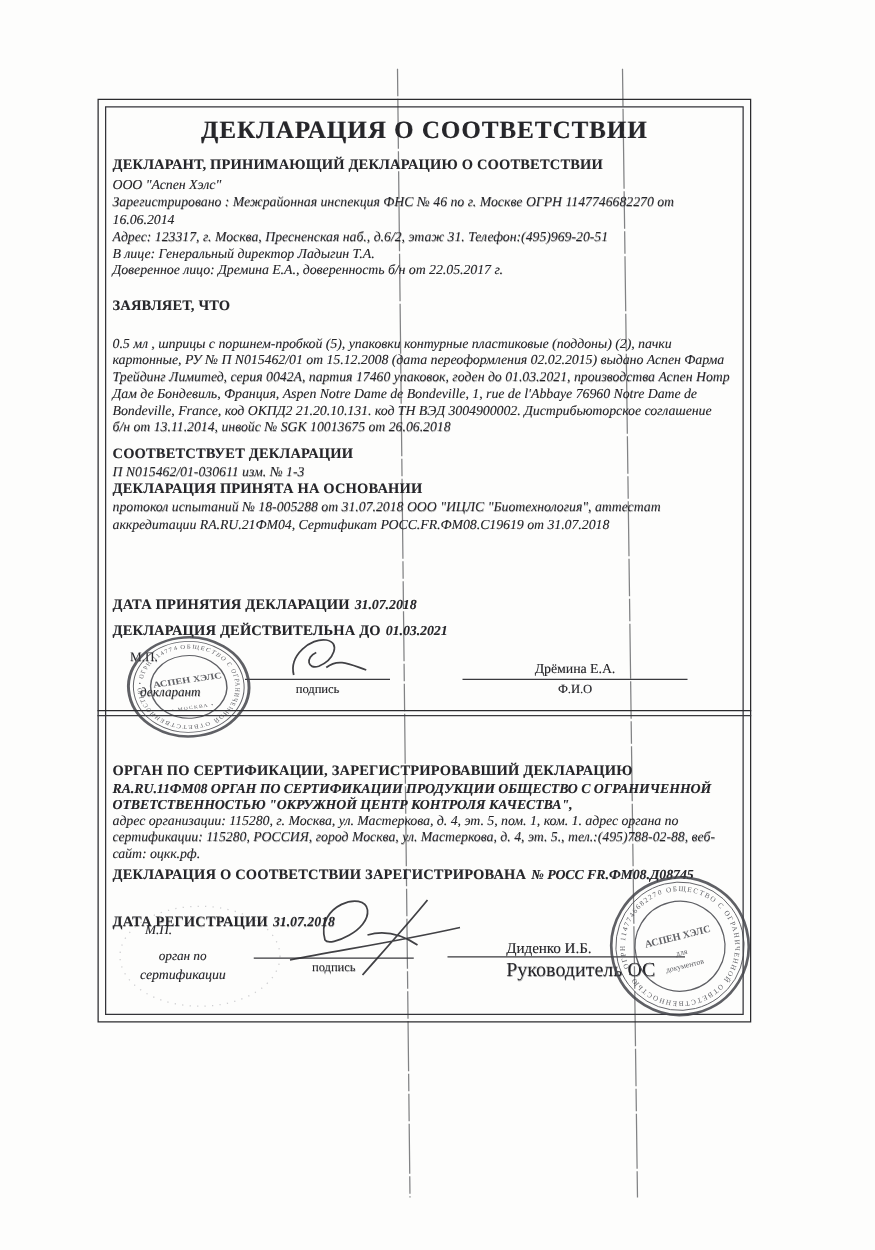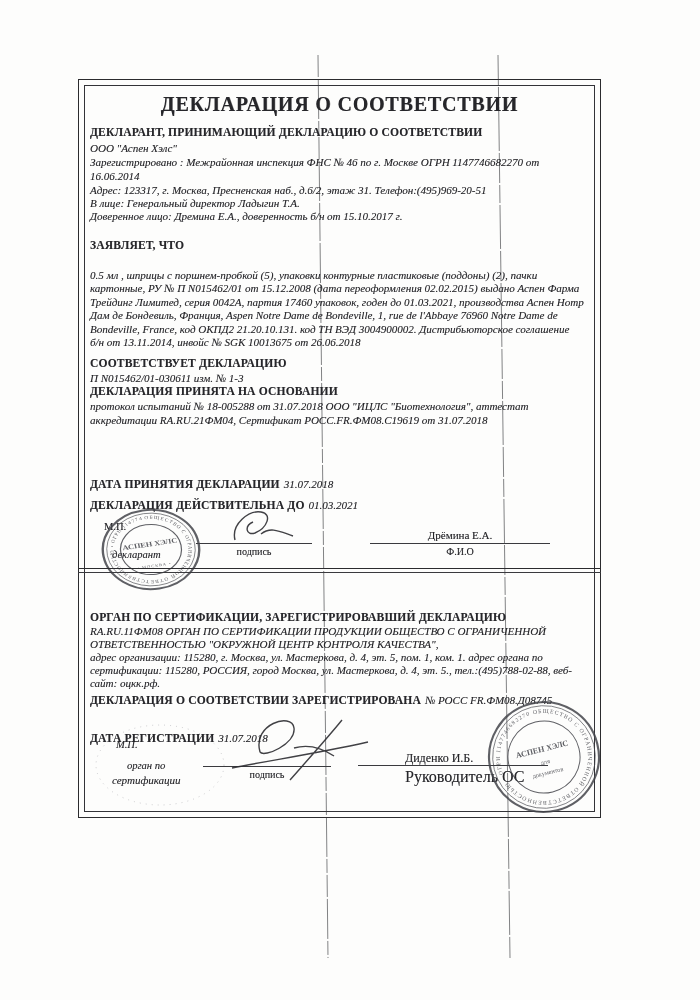--- a/index.html
+++ b/index.html
@@ -10,21 +10,21 @@
     font-family:"Liberation Serif", serif; color:#222225;
   }
   .abs { position:absolute; }
   .t {
     position:absolute; white-space:nowrap;
     font-family:"Liberation Serif", serif; color:#26262a;
     text-shadow:0.25px 0.25px 0 rgba(20,20,25,.35);
   }
   .body  { font-size:11px; line-height:13px; }
   .it    { font-style:italic; }
-  .b     { font-weight:normal; }
+  .b     { font-weight:bold; }
   .h     { font-size:11.5px; font-weight:bold; letter-spacing:.2px; }
   .cap   { font-size:10px; text-align:center; white-space:nowrap; }
   .doc-title {
     font-size:20px; font-weight:bold; letter-spacing:.8px;
     text-align:center; white-space:nowrap;
     text-shadow:0.4px 0.4px 0 rgba(20,20,25,.45);
   }
   .sec-title {
     font-size:18.5px; font-weight:bold; letter-spacing:1px;
     text-align:center; white-space:nowrap;
@@ -51,31 +51,31 @@
   <div class="abs frame-inner" style="left:84px;top:85px;width:511px;height:727px"></div>
 
   <div class="t doc-title" style="left:84px;top:93px;width:511px">ДЕКЛАРАЦИЯ О СООТВЕТСТВИИ</div>
 
   <div class="t h" style="left:90px;top:126px">ДЕКЛАРАНТ, ПРИНИМАЮЩИЙ ДЕКЛАРАЦИЮ О СООТВЕТСТВИИ</div>
   <div class="t body it" style="left:90px;top:142px">ООО "Аспен Хэлс"</div>
   <div class="t body it" style="left:90px;top:156px">Зарегистрировано : Межрайонная инспекция ФНС № 46 по г. Москве ОГРН 1147746682270 от</div>
   <div class="t body it" style="left:90px;top:170px">16.06.2014</div>
   <div class="t body it" style="left:90px;top:184px">Адрес: 123317, г. Москва, Пресненская наб., д.6/2, этаж 31. Телефон:(495)969-20-51</div>
   <div class="t body it" style="left:90px;top:197px">В лице: Генеральный директор Ладыгин Т.А.</div>
-  <div class="t body it" style="left:90px;top:210px">Доверенное лицо: Дремина Е.А., доверенность б/н от 15.10.2017 г.</div>
+  <div class="t body it" style="left:90px;top:210px">Доверенное лицо: Дремина Е.А., доверенность б/н от 22.05.2017 г.</div>
 
   <div class="t h" style="left:90px;top:239px">ЗАЯВЛЯЕТ, ЧТО</div>
   <div class="t body it" style="left:90px;top:269px">0.5 мл , шприцы с поршнем-пробкой (5), упаковки контурные пластиковые (поддоны) (2), пачки</div>
   <div class="t body it" style="left:90px;top:282px">картонные, РУ № П N015462/01 от 15.12.2008 (дата переоформления 02.02.2015) выдано Аспен Фарма</div>
   <div class="t body it" style="left:90px;top:296px">Трейдинг Лимитед, серия 0042А, партия 17460 упаковок, годен до 01.03.2021, производства Аспен Нотр</div>
   <div class="t body it" style="left:90px;top:309px">Дам де Бондевиль, Франция, Aspen Notre Dame de Bondeville, 1, rue de l'Abbaye 76960 Notre Dame de</div>
   <div class="t body it" style="left:90px;top:323px">Bondeville, France, код ОКПД2 21.20.10.131. код ТН ВЭД 3004900002. Дистрибьюторское соглашение</div>
   <div class="t body it" style="left:90px;top:336px">б/н от 13.11.2014, инвойс № SGK 10013675 от 26.06.2018</div>
 
-  <div class="t h" style="left:90px;top:357px">СООТВЕТСТВУЕТ ДЕКЛАРАЦИЮ</div>
+  <div class="t h" style="left:90px;top:357px">СООТВЕТСТВУЕТ ДЕКЛАРАЦИИ</div>
   <div class="t body it" style="left:90px;top:372px">П N015462/01-030611 изм. № 1-3</div>
 
   <div class="t h" style="left:90px;top:385px">ДЕКЛАРАЦИЯ ПРИНЯТА НА ОСНОВАНИИ</div>
   <div class="t body it" style="left:90px;top:400px">протокол испытаний № 18-005288 от 31.07.2018 ООО "ИЦЛС "Биотехнология", аттестат</div>
   <div class="t body it" style="left:90px;top:414px">аккредитации RA.RU.21ФМ04, Сертификат РОСС.FR.ФМ08.С19619 от 31.07.2018</div>
 
   <div class="t" style="left:90px;top:474px">
     <span class="h">ДАТА ПРИНЯТИЯ ДЕКЛАРАЦИИ</span>
     <span class="body it b">31.07.2018</span>
   </div>

